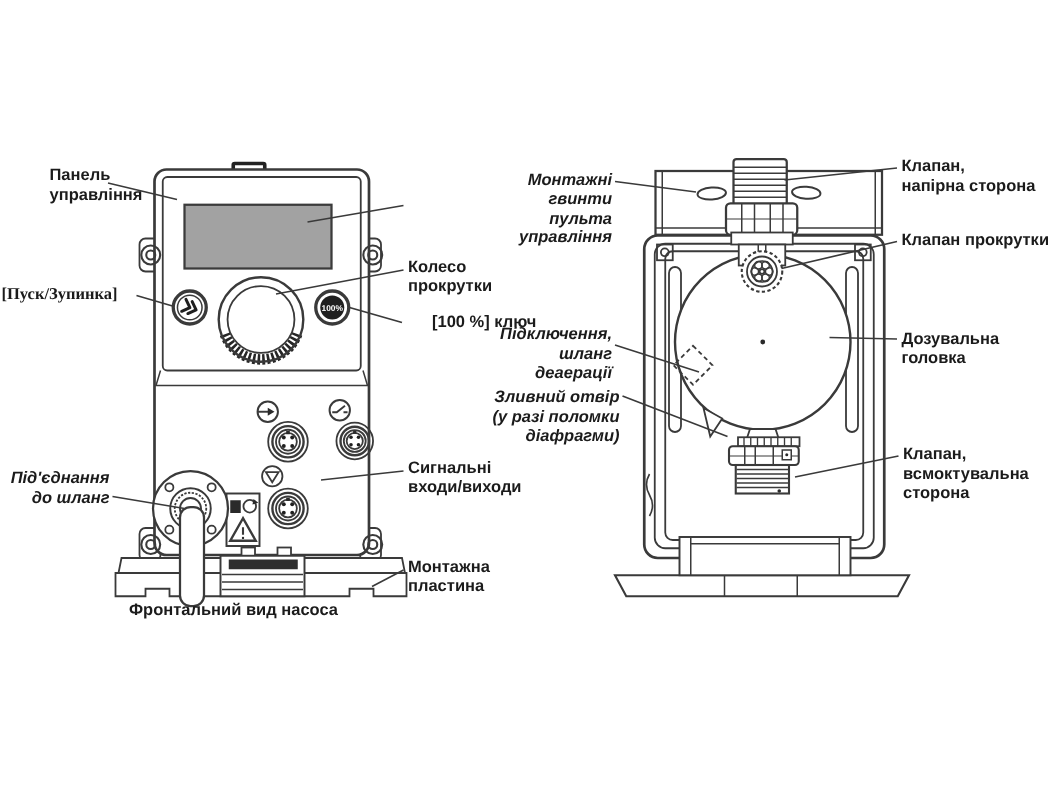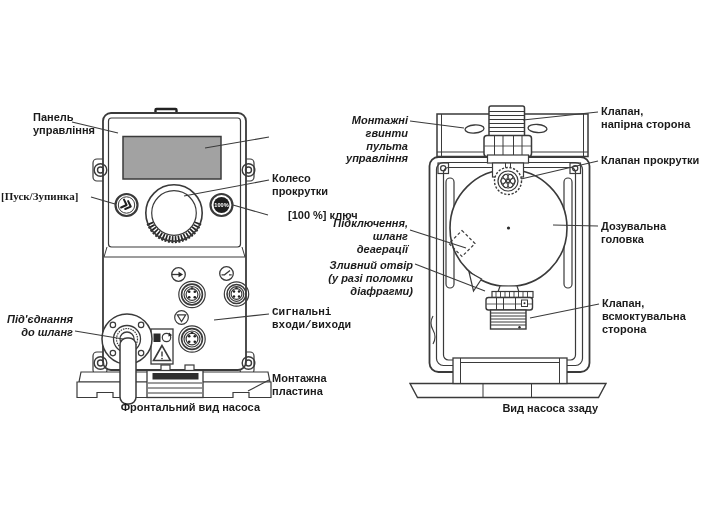--- a/index.html
+++ b/index.html
@@ -2,21 +2,21 @@
 <html><head>
 <meta charset="utf-8">
 <style>
   html,body{margin:0;padding:0;background:#fff;}
   #stage{position:relative;width:704px;height:528px;background:#fff;overflow:hidden;
          font-family:"Liberation Sans",sans-serif;}
   #art{position:absolute;left:0;top:0;}
   .lbl{position:absolute;font-size:11px;font-weight:bold;line-height:12.8px;
        color:#1b1b1b;white-space:pre-line;}
   .r{text-align:right;font-style:italic;}
-  .c{text-align:right;}
+  .c{text-align:left;}
 </style>
 </head>
 <body>
 
 <div id="stage">
 
 <svg id="art" width="704" height="528" viewBox="0 0 704 528">
   <g fill="none" stroke="#3a3a3a" stroke-width="1.2">
 
     <g>
@@ -305,21 +305,21 @@
 </svg>
 
 <div class="lbl" style="left:33px;top:111px;">Панель
 управління</div>
 <div class="lbl" style="left:272px;top:172px;">Колесо
 прокрутки</div>
 <div class="lbl" style="left:1px;top:190px;font-family:Liberation Serif, serif;">[Пуск/Зупинка]</div>
 <div class="lbl" style="left:260px;top:209px;padding-left:28px;">[100 %] ключ</div>
 <div class="lbl r" style="left:0px;width:73px;top:313px;">Під'єднання
 до шланг</div>
-<div class="lbl" style="left:272px;top:306px;font-family:Liberation Mono, monospace;">Сигнальні
+<div class="lbl" style="left:272px;top:306px;">Сигнальні
 входи/виходи</div>
 <div class="lbl" style="left:272px;top:372px;">Монтажна
 пластина</div>
 <div class="lbl c" style="left:86px;width:174px;top:401px;">Фронтальний вид насоса</div>
 
 <div class="lbl r" style="left:323px;width:85px;top:114px;">Монтажні
 гвинти пульта
 управління</div>
 <div class="lbl" style="left:601px;top:105px;">Клапан,
 напірна сторона</div>
@@ -327,15 +327,14 @@
 <div class="lbl r" style="left:328px;width:80px;top:205px;margin-top:12px;">Підключення,
 шланг
 деаерації</div>
 <div class="lbl" style="left:601px;top:220px;">Дозувальна головка</div>
 <div class="lbl r" style="left:327px;width:86px;top:259px;">Зливний отвір
 (у разі поломки
 діафрагми)</div>
 <div class="lbl" style="left:602px;top:297px;">Клапан,
 всмоктувальна
 сторона</div>
-<div class="lbl c" style="left:443px;width:155px;top:402px;">Вид насоса ззаду</div>
 
 </div>
 
 </body></html>

